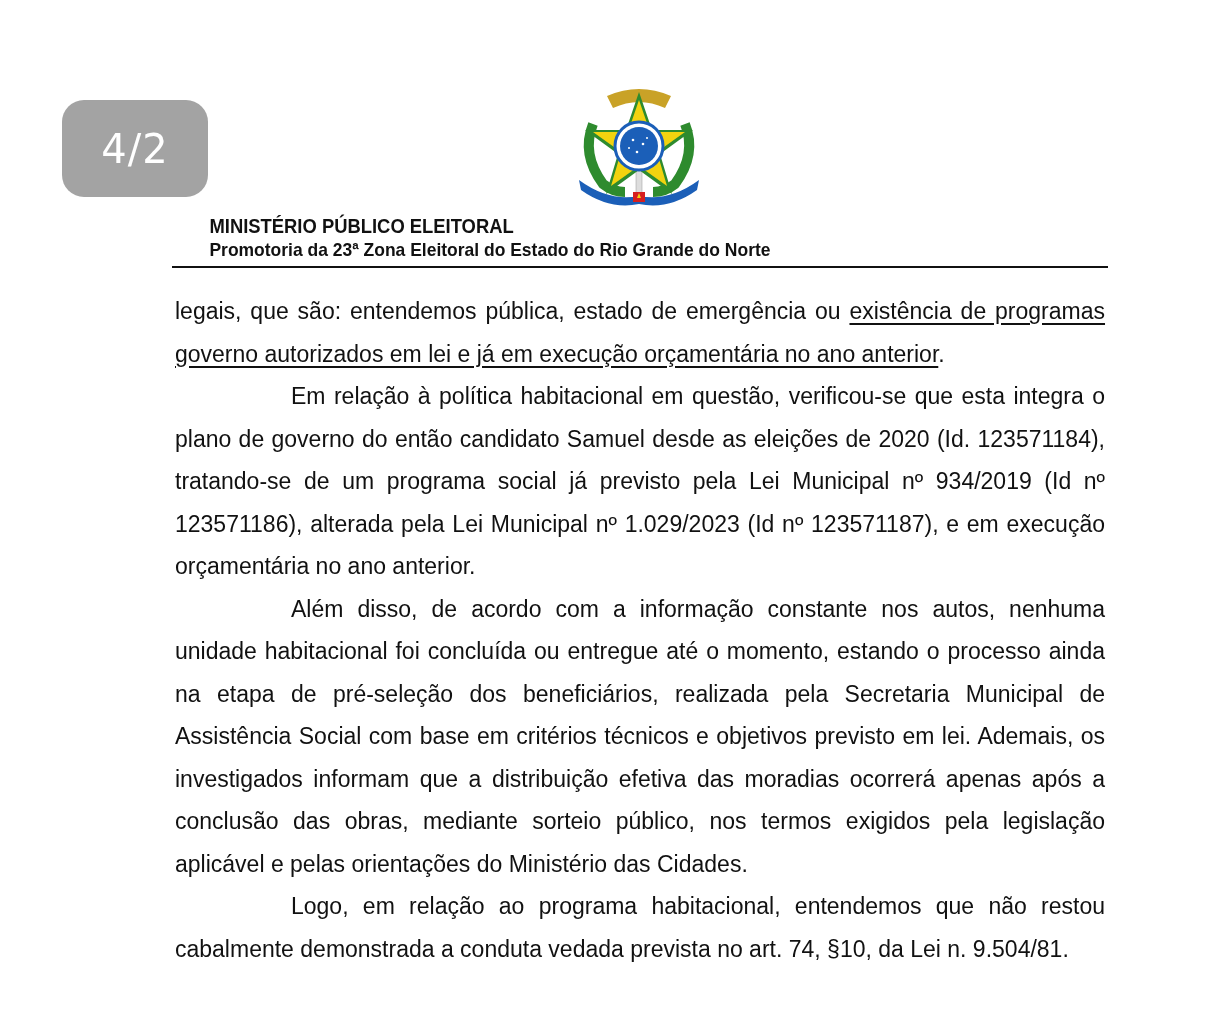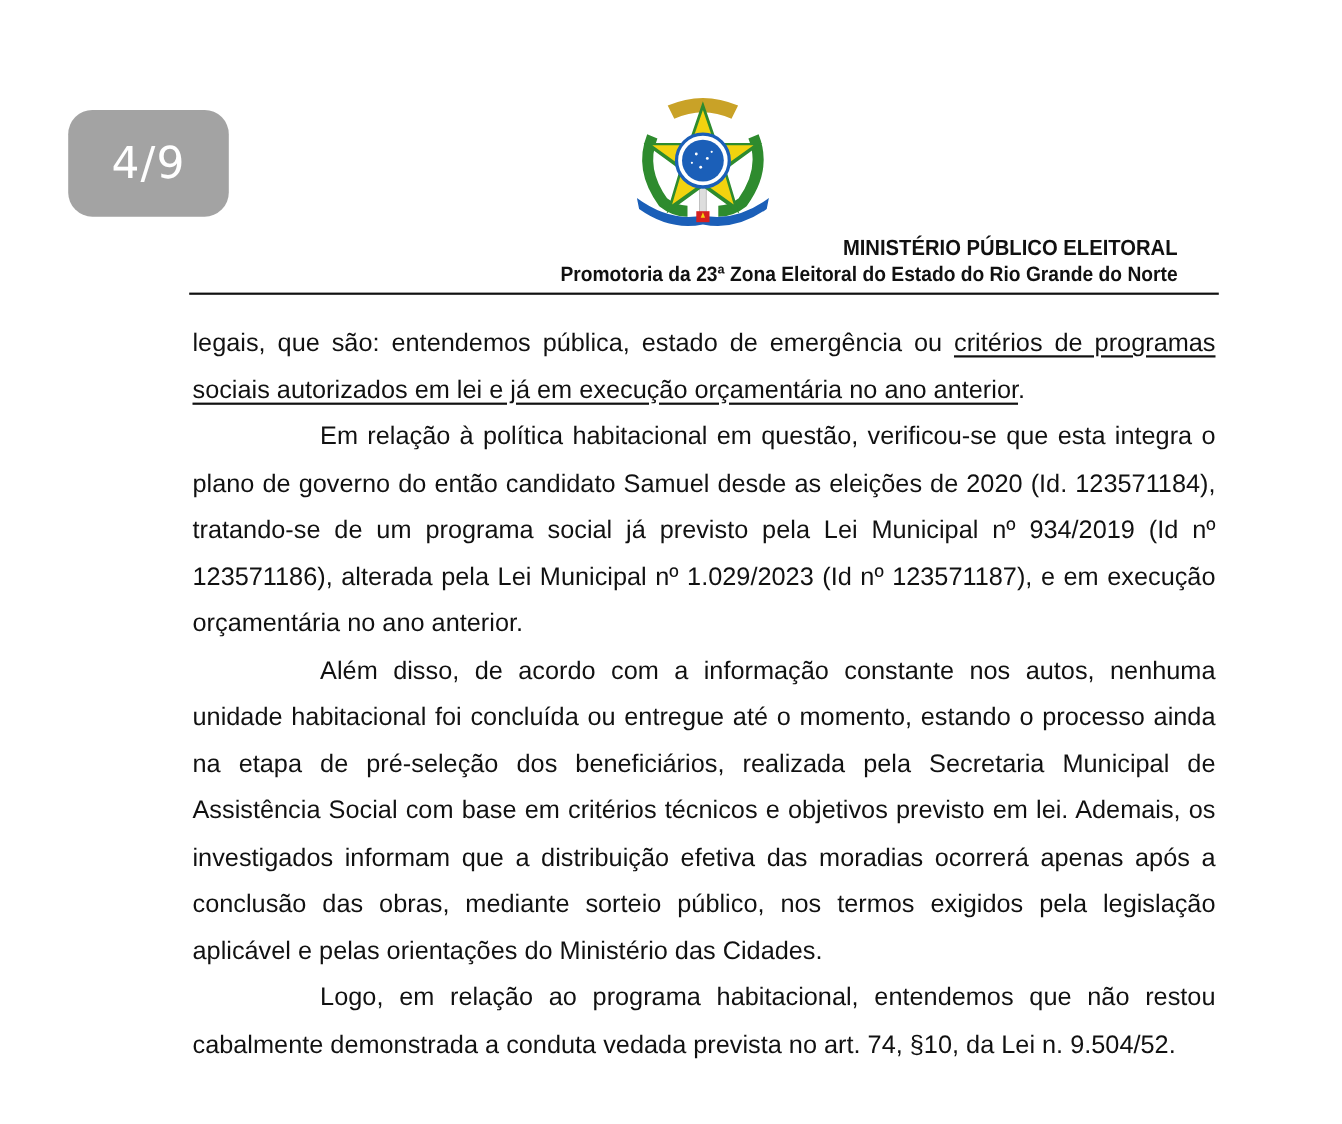--- a/index.html
+++ b/index.html
@@ -36,21 +36,21 @@
       left: 573px;
       top: 84px;
       width: 132px;
       height: 130px;
     }
     .header {
       position: absolute;
       left: 172px;
       top: 214px;
       width: 936px;
-      text-align: right;
+      text-align: left;
     }
     .header .org {
       font-weight: bold;
       font-size: 20px;
       line-height: 24px;
       letter-spacing: 0px;
       transform: scaleX(0.92);
     }
     .header .sub {
       font-weight: bold;
@@ -82,21 +82,21 @@
       text-indent: 116px;
     }
     .u {
       text-decoration: underline;
       text-underline-offset: 4px;
     }
   </style>
 </head>
 <body>
 
-<div class="page-badge">4/9</div>
+<div class="page-badge">4/2</div>
 
 <div class="emblem">
   <svg width="132" height="130" viewBox="0 0 132 130">
 
     <path d="M20 40 Q8 70 30 100 Q40 108 52 108" fill="none" stroke="#2e8b2e" stroke-width="10"></path>
     <path d="M112 40 Q124 70 102 100 Q92 108 80 108" fill="none" stroke="#2e8b2e" stroke-width="10"></path>
     <path d="M34 12 Q66 -2 98 12 L92 24 Q66 12 40 24 Z" fill="#c9a227"></path>
 
     <rect x="63" y="80" width="6" height="34" fill="#dddddd" stroke="#999" stroke-width="0.5"></rect>
 
@@ -118,17 +118,17 @@
 </div>
 
 <div class="header">
   <div class="org">MINISTÉRIO PÚBLICO ELEITORAL</div>
   <div class="sub">Promotoria da 23ª Zona Eleitoral do Estado do Rio Grande do Norte</div>
 </div>
 
 <div class="rule"></div>
 
 <div class="body-text">
-  <p><span>legais, que são: entendemos pública, estado de emergência ou </span><span class="u">critérios de programas sociais autorizados em lei e já em execução orçamentária no ano anterior</span><span>.</span></p>
+  <p><span>legais, que são: entendemos pública, estado de emergência ou </span><span class="u">existência de programas governo autorizados em lei e já em execução orçamentária no ano anterior</span><span>.</span></p>
   <p class="indent">Em relação à política habitacional em questão, verificou-se que esta integra o plano de governo do então candidato Samuel desde as eleições de 2020 (Id. 123571184), tratando-se de um programa social já previsto pela Lei Municipal nº 934/2019 (Id nº 123571186), alterada pela Lei Municipal nº 1.029/2023 (Id nº 123571187), e em execução orçamentária no ano anterior.</p>
   <p class="indent">Além disso, de acordo com a informação constante nos autos, nenhuma unidade habitacional foi concluída ou entregue até o momento, estando o processo ainda na etapa de pré-seleção dos beneficiários, realizada pela Secretaria Municipal de Assistência Social com base em critérios técnicos e objetivos previsto em lei. Ademais, os investigados informam que a distribuição efetiva das moradias ocorrerá apenas após a conclusão das obras, mediante sorteio público, nos termos exigidos pela legislação aplicável e pelas orientações do Ministério das Cidades.</p>
-  <p class="indent">Logo, em relação ao programa habitacional, entendemos que não restou cabalmente demonstrada a conduta vedada prevista no art. 74, §10, da Lei n. 9.504/52.</p>
+  <p class="indent">Logo, em relação ao programa habitacional, entendemos que não restou cabalmente demonstrada a conduta vedada prevista no art. 74, §10, da Lei n. 9.504/81.</p>
 </div>
 
 </body></html>

